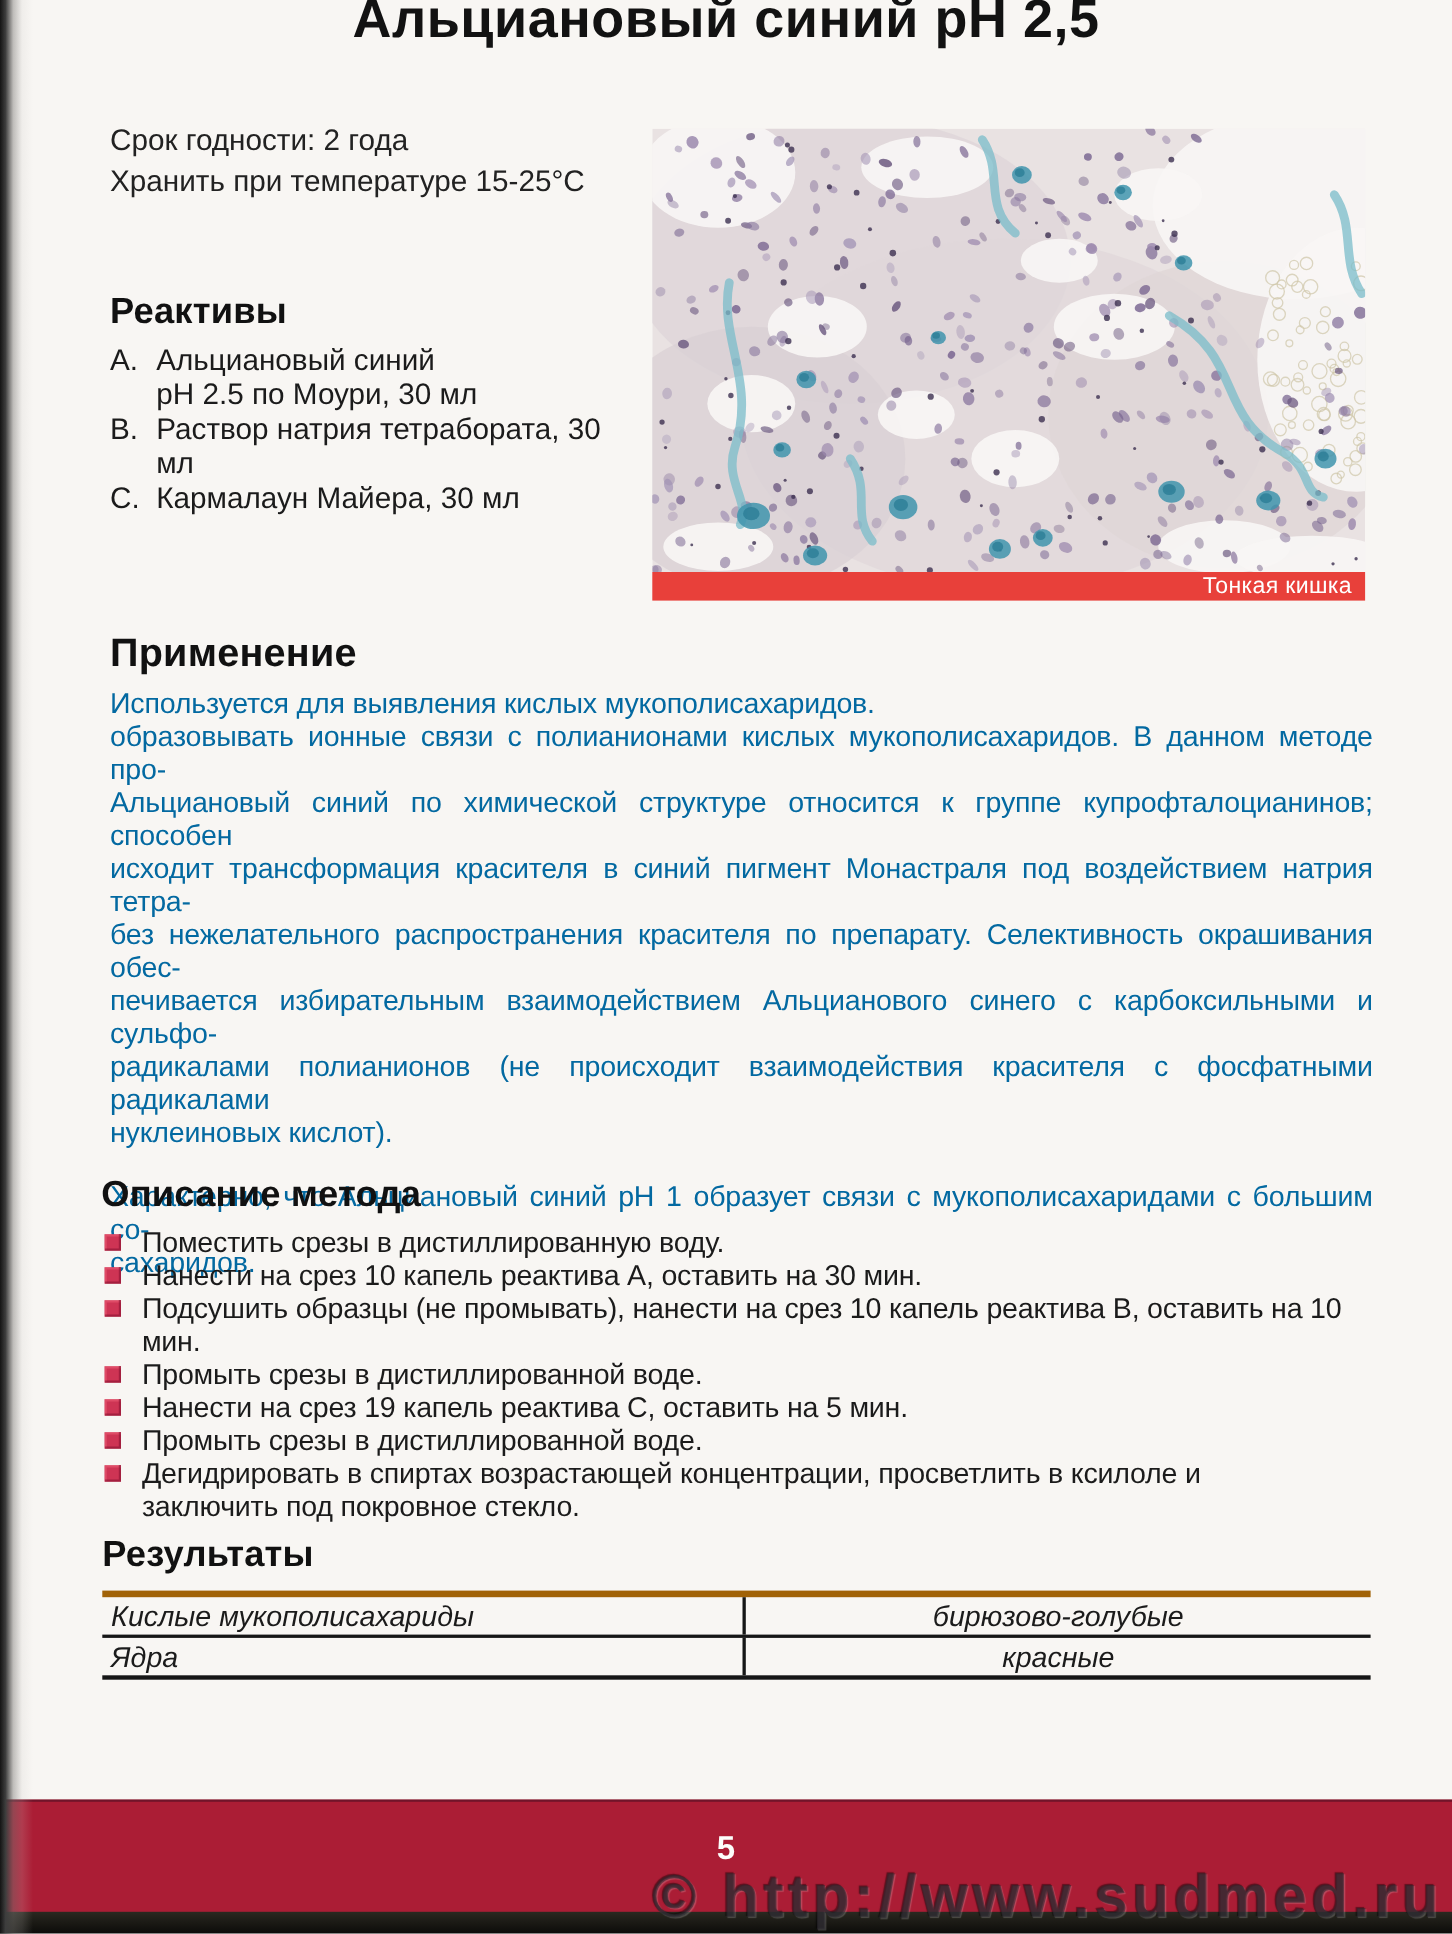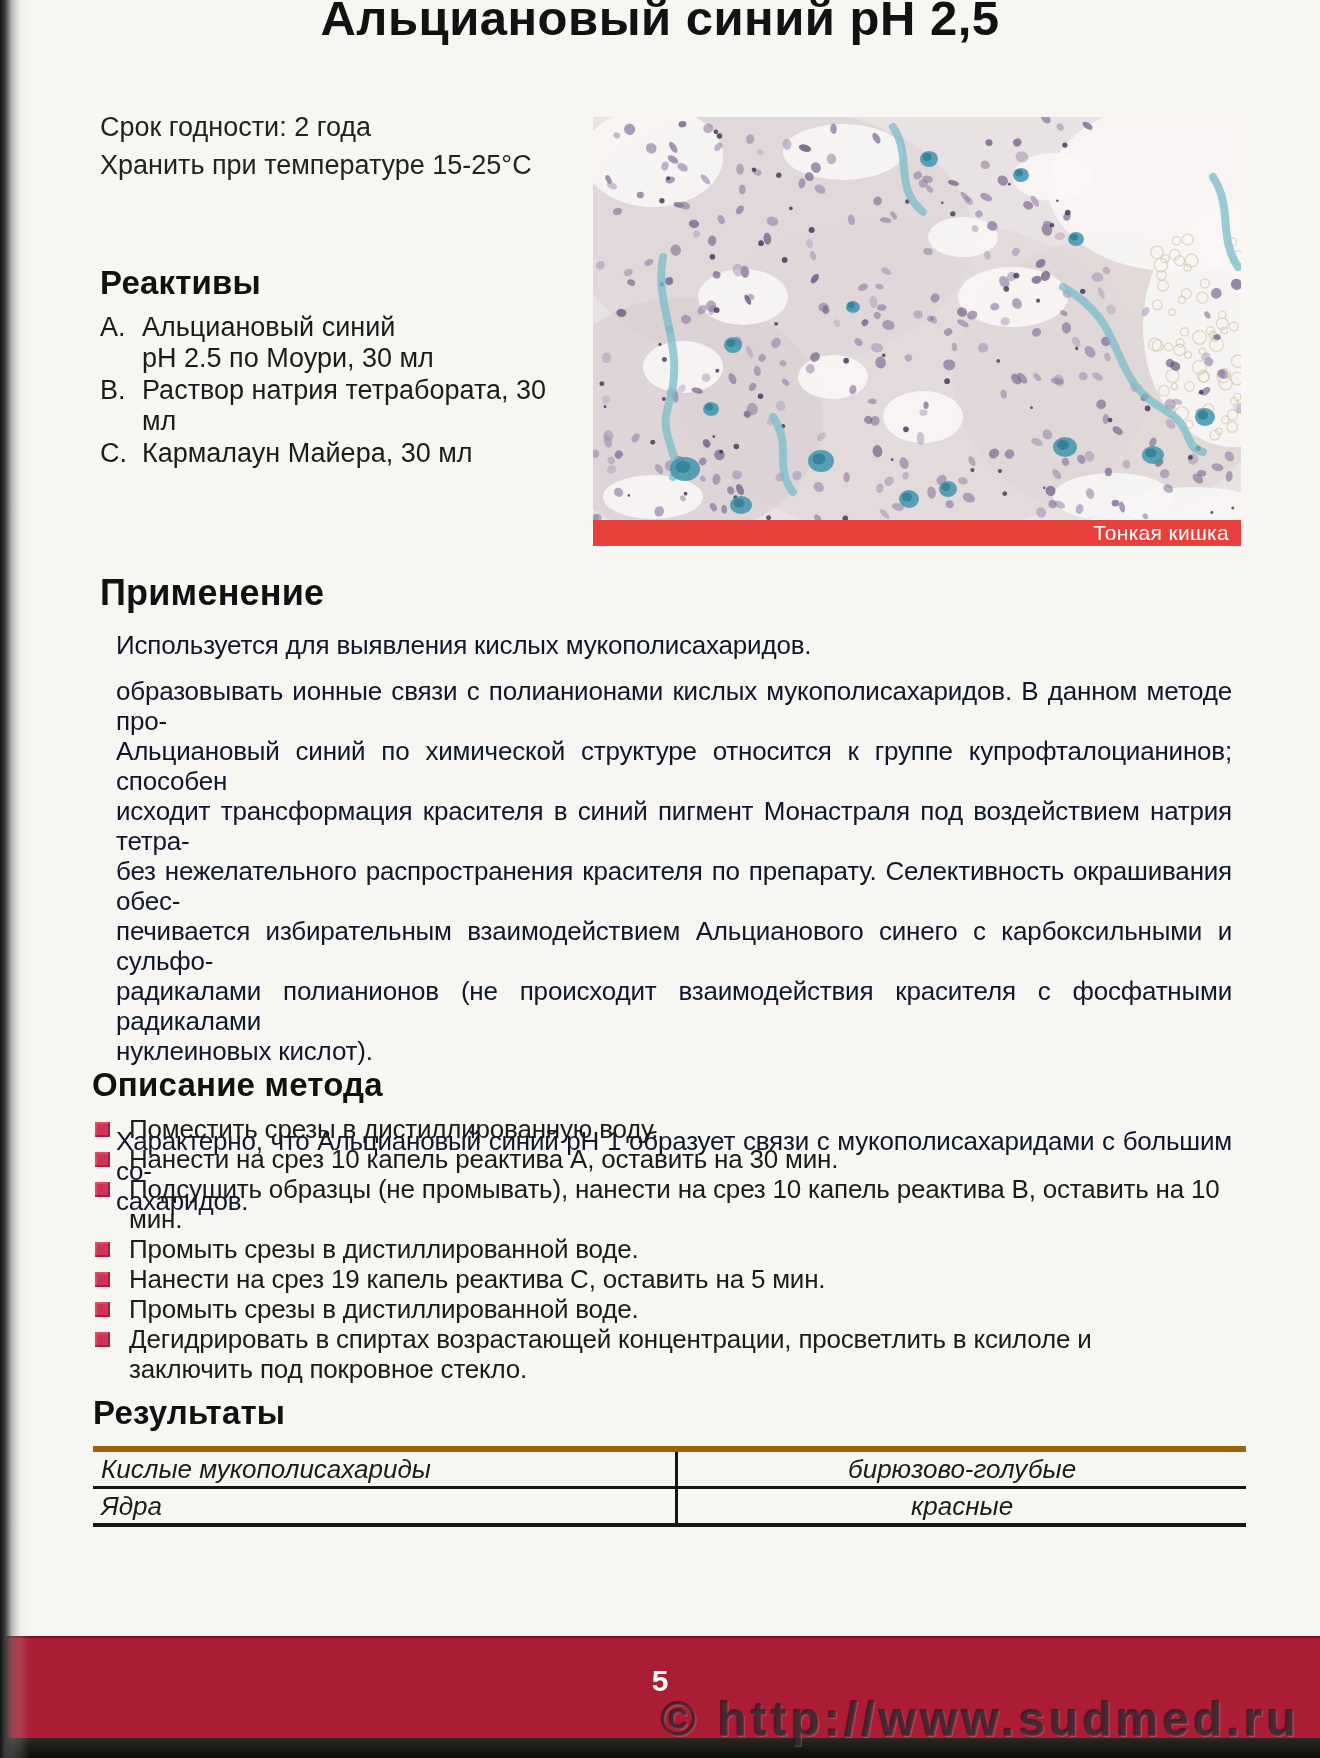--- a/index.html
+++ b/index.html
@@ -31,42 +31,42 @@
   .reagent-row .txt{white-space:pre-line;}
   
   .figure{position:absolute;left:593px;top:117px;width:648px;}
   .figure svg{display:block;}
   .fig-caption{
     height:26px;background:#e8403a;color:#ffffff;
     font-size:21px;line-height:26px;text-align:right;padding-right:12px;
     letter-spacing:.3px;
   }
   .application{position:absolute;left:100px;top:572px;width:1148px;}
-  .body-par{font-size:26px;line-height:30px;letter-spacing:-0.2px;color:#0f172a;margin:16px;}
+  .body-par{font-size:26px;line-height:30px;letter-spacing:-0.2px;color:#0369a1;margin:0;}
   .jl{text-align:justify;text-align-last:justify;}
   .par-gap{height:28px;}
   .method{position:absolute;left:92px;top:1066px;width:1156px;}
   .step{display:flex;align-items:flex-start;font-size:26px;line-height:30px;letter-spacing:-0.2px;margin:0;}
   .bullet{flex:none;width:15px;height:15px;margin:8px 19px 0 3px;background:#ce3454;box-shadow:inset -2px -2px 0 rgba(130,15,45,.55), inset 2px 2px 0 rgba(255,120,140,.35);}
   .step .txt{white-space:pre-line;}
   .results{position:absolute;left:93px;top:1394px;width:1153px;}
   .r-table{border-top:6px solid #a16207;border-bottom:4px solid #161616;margin-top:14px;font-style:italic;}
   .t-row{display:flex;font-size:26px;line-height:30px;}
   .t-row.mid{border-bottom:3px solid #161616;}
   .t-cell-l{width:49.8%;padding:2px 0 2px 8px;border-right:3px solid #161616;}
   .t-cell-r{flex:1;padding:2px 8px;text-align:center;}
   .footer-bar{
     position:absolute;left:0;top:1636px;width:100%;height:104px;
     background:#ab1d35;border-top:2px solid #70142a;
   }
   .page-num{position:absolute;left:0;top:26px;width:100%;text-align:center;color:#fdfdfb;font-size:30px;font-weight:700;}
   .black-band{position:absolute;left:0;bottom:0;width:100%;height:20px;background:linear-gradient(#2a2820,#0b0b09);}
   .watermark{
-    position:absolute;right:20px;top:1692px;z-index:40;
-    font-size:48px;font-weight:600;letter-spacing:4px;
+    position:absolute;right:8px;top:1692px;z-index:40;
+    font-size:55px;font-weight:600;letter-spacing:4px;
     color:rgba(44,42,50,.58);
     text-shadow:-1px -1px 1px rgba(0,0,0,.45), 1px 1px 1px rgba(255,255,255,.20);
     white-space:nowrap;
   }
 </style>
 </head>
 <body>
 
 <div class="page">
   <div class="scan-edge"></div>

